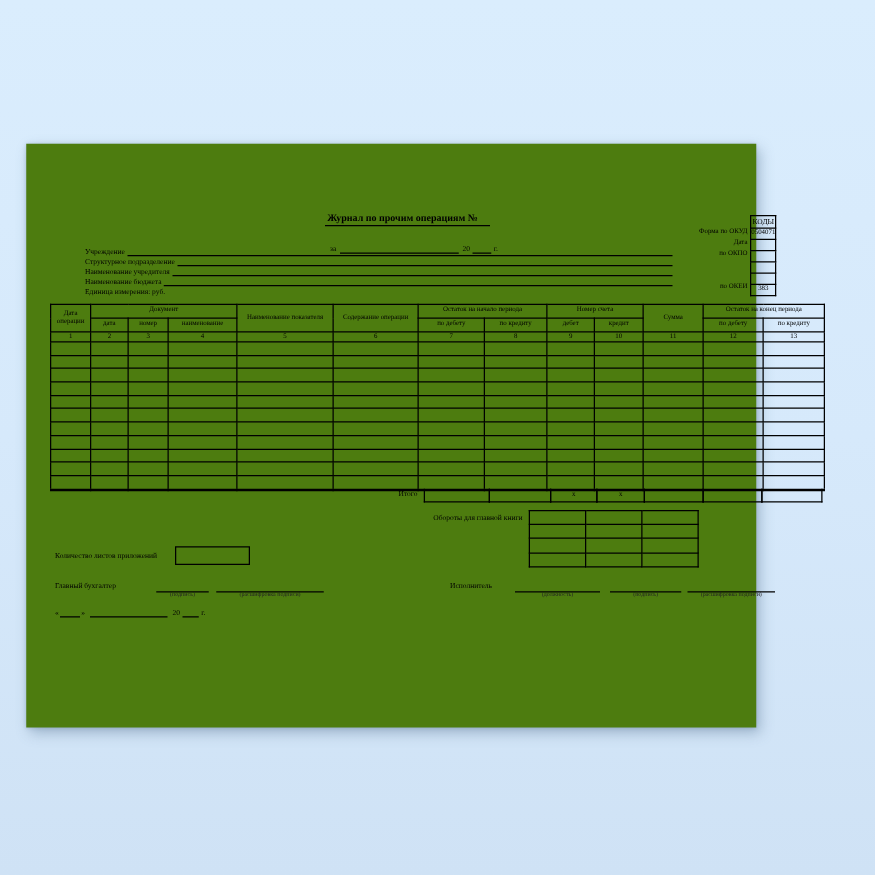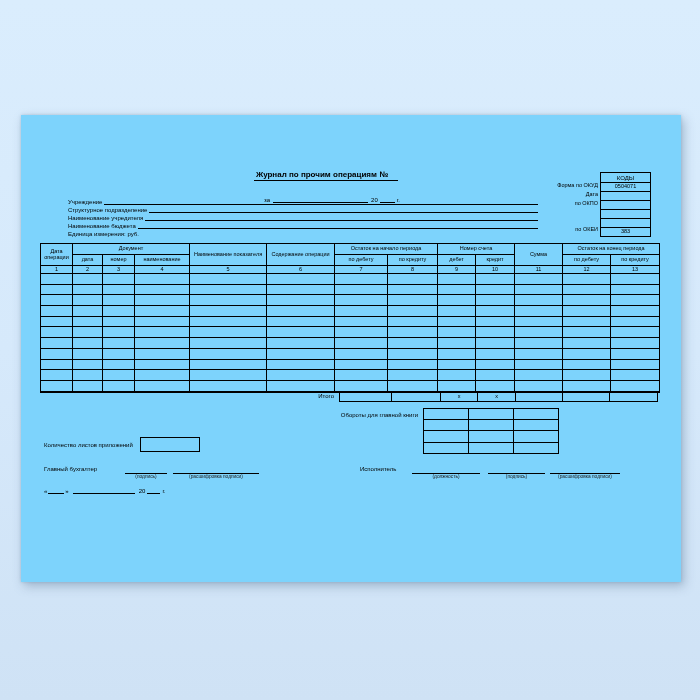--- a/index.html
+++ b/index.html
@@ -2,22 +2,23 @@
 <html><head>
 <meta charset="utf-8">
 <style>
   html,body{margin:0;padding:0;}
   body{
     width:700px;height:700px;overflow:hidden;position:relative;
     background:linear-gradient(180deg,#daedfd 0%,#d6e9fb 50%,#cfe2f5 100%);
     font-family:"Liberation Sans",sans-serif;color:#000;
   }
   .page{
-    position:absolute;left:21px;top:115px;width:660px;height:467px;background:#7dd3fc;
+    position:absolute;left:21px;top:115px;width:584px;height:467px;background:#4d7c0f;
     box-shadow:3px 4px 10px rgba(96,124,153,.45),0 0 3px rgba(110,135,160,.35);
+    font-family:Liberation Serif, serif;
   }
   .abs{position:absolute;}
   
   .title{top:55px;left:155px;width:300px;text-align:center;font-size:8px;font-weight:bold;}
   .title span{border-bottom:1px solid #000;padding:0 10px 1px 2px;}
   .period{top:80px;left:243px;display:flex;align-items:flex-end;font-size:6px;}
   .period .l1{width:95px;border-bottom:1px solid #000;margin:0 3px;height:7px;}
   .period .l2{width:15px;border-bottom:1px solid #000;margin:0 2px;height:7px;}
   
   .codes{left:579px;top:57px;border-collapse:collapse;table-layout:fixed;border:1.5px solid #000;}

